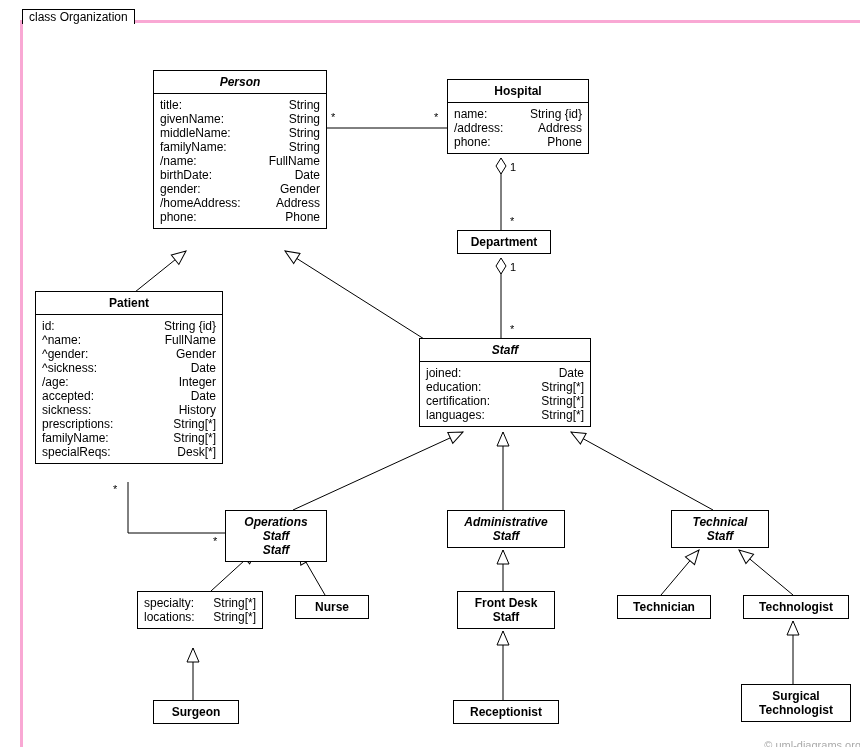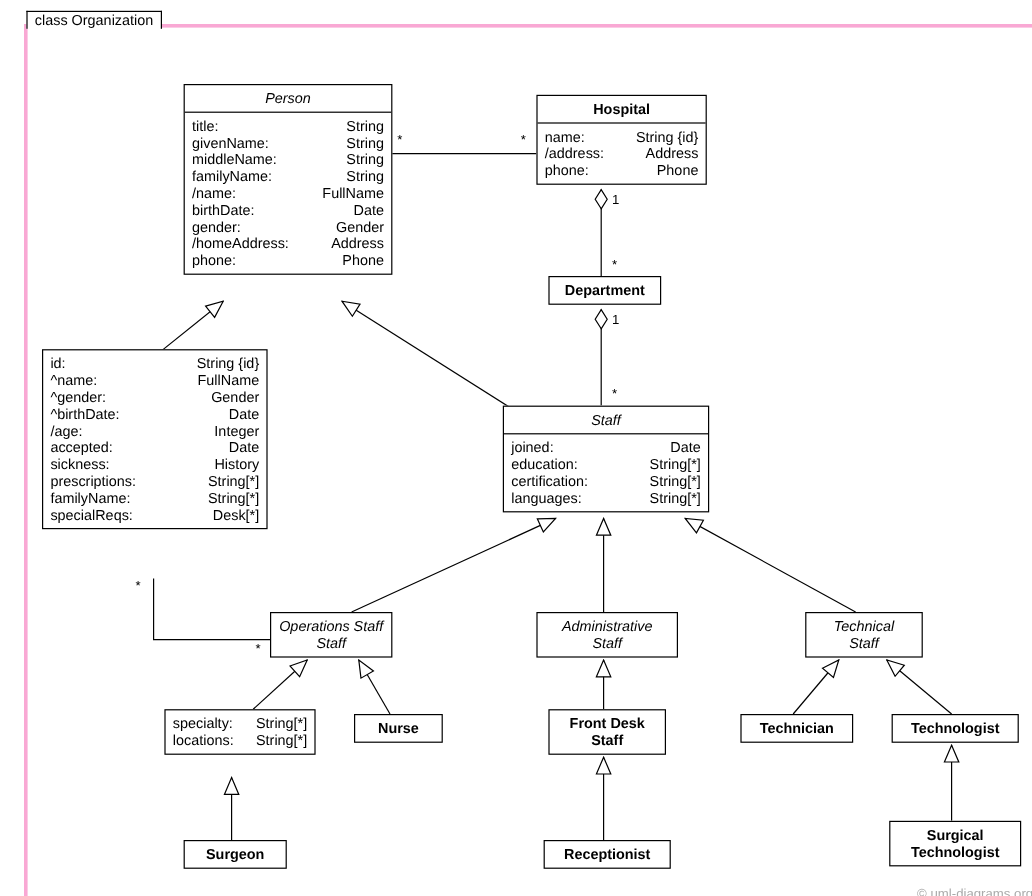--- a/index.html
+++ b/index.html
@@ -32,21 +32,21 @@
   .cls {
     position: absolute;
     border: 1px solid #000;
     background: #fff;
   }
   .cls .name {
     text-align: center;
     padding: 4px 6px;
     border-bottom: 1px solid #000;
     font-style: italic;
-    font-weight: normal;
+    font-weight: bold;
   }
   .cls .name.concrete { font-style: normal; font-weight: bold; text-align: center; }
   .cls .attrs {
     padding: 4px 6px;
   }
   .row { display: flex; justify-content: space-between; gap: 8px; }
   .row span { white-space: nowrap; }
   svg.edges {
     position: absolute;
     inset: 0;
@@ -187,35 +187,36 @@
           <span>Phone</span>
         </div>
     </div>
   </div>
 
   <div class="cls" style="left:434px;top:207px;width:92px">
     <div class="name concrete" style="border-bottom:none">Department</div>
   </div>
 
   <div class="cls" style="left:12px;top:268px;width:186px">
+    <div class="name concrete">Patient</div>
     <div class="attrs">
       <div class="row">
           <span>id:</span>
           <span>String {id}</span>
         </div>
       <div class="row">
           <span>^name:</span>
           <span>FullName</span>
         </div>
       <div class="row">
           <span>^gender:</span>
           <span>Gender</span>
         </div>
       <div class="row">
-          <span>^birthDate:</span>
+          <span>^sickness:</span>
           <span>Date</span>
         </div>
       <div class="row">
           <span>/age:</span>
           <span>Integer</span>
         </div>
       <div class="row">
           <span>accepted:</span>
           <span>Date</span>
         </div>

